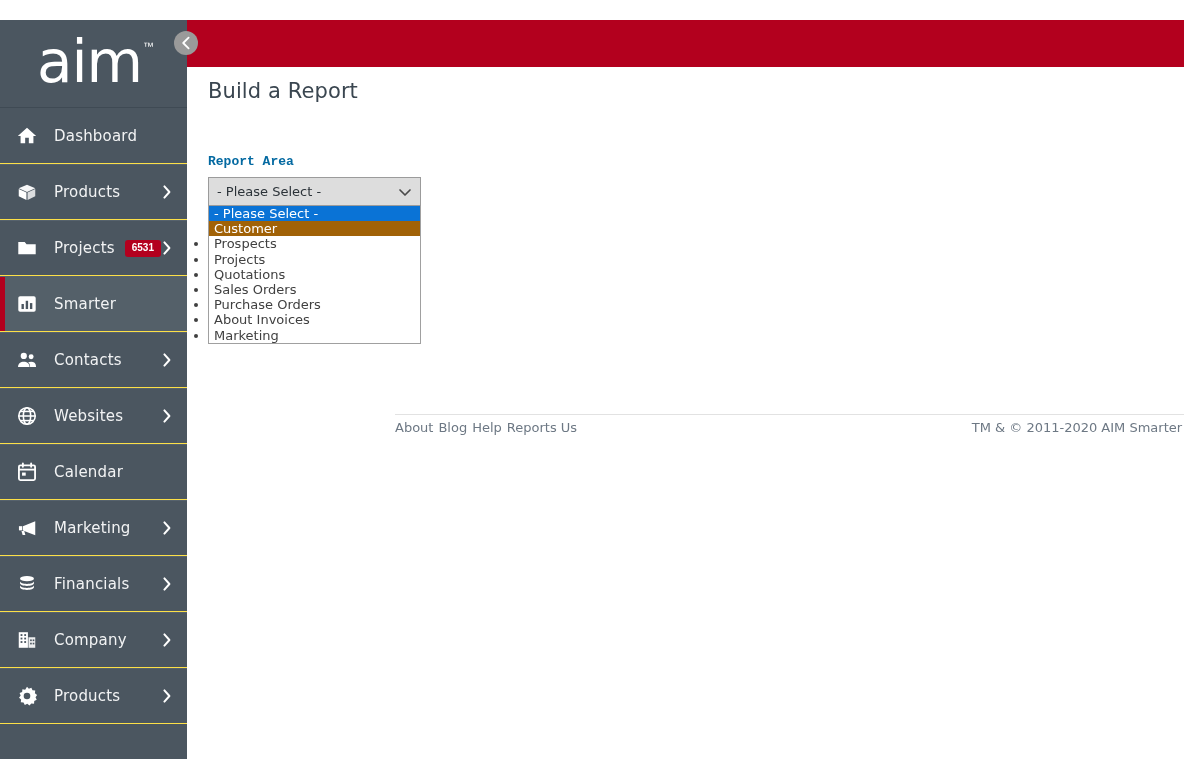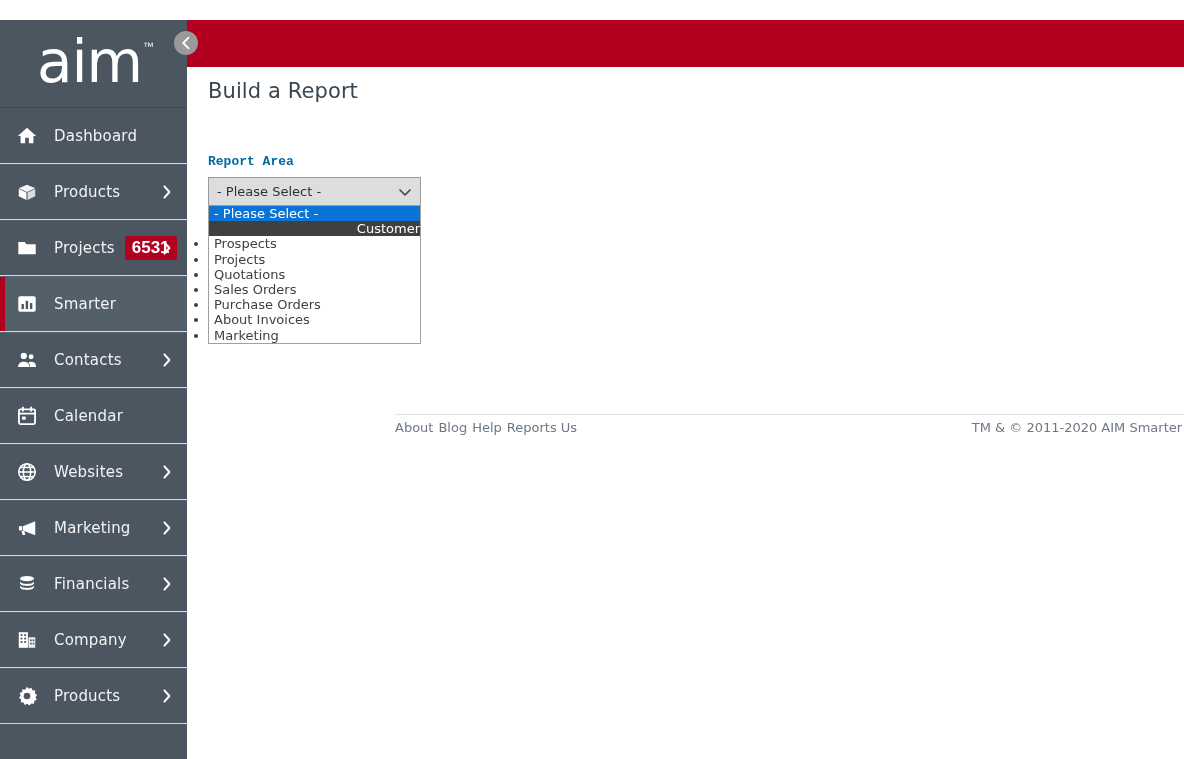--- a/index.html
+++ b/index.html
@@ -77,21 +77,21 @@
     color: #f2f3f4;
     font-size: 15px;
     letter-spacing: 0.2px;
     font-family: "DejaVu Sans", sans-serif;
     font-weight: 400;
   }
   .nav-badge {
     margin-left: 10px;
     background: #b3001e;
     color: #ffffff;
-    font-size: 17px;
+    font-size: 10px;
     font-weight: 700;
     border-radius: 3px;
     padding: 3px 7px 4px 7px;
     line-height: 1;
     font-family: "Liberation Sans", sans-serif;
   }
   .nav-chevron {
     position: absolute;
     right: 14px;
     top: 50%;
@@ -178,21 +178,21 @@
     height: 15.2px;
     line-height: 15.2px;
     padding-left: 5px;
     font-size: 13px;
     color: #404040;
     font-family: "DejaVu Sans", sans-serif;
     white-space: nowrap;
     cursor: default;
   }
   .option.selected { background: #0a73d6; color: #ffffff; }
-  .option.hovered  { background: #404040; color: #ffffff; text-align: right; }
+  .option.hovered  { background: #a16207; color: #ffffff; }
 
   
   .footer {
     position: absolute;
     left: 208px; top: 347px;
     width: 946px;
     border-top: 1px solid #e2e2e2;
     padding-top: 5px;
     display: flex;
     align-items: center;
@@ -276,44 +276,44 @@
               <path d="M15.4 19.5 c0-2.4-.9-4.1-2.2-5.1 .9-.4 2-.6 3.3-.6 3 0 5.3 1.7 5.3 4.7 v1 Z"></path>
             </svg>
           </span>
           <span class="nav-label">Contacts</span>
           <span class="nav-chevron"><svg viewBox="0 0 12 16">
               <path d="M3.4 2.4 L8.4 8 L3.4 13.6" stroke="#ffffff" stroke-width="2" fill="none" stroke-linecap="round" stroke-linejoin="round"></path>
             </svg></span>
         </li>
         <li class="nav-item">
           <span class="nav-icon">
+            <svg width="22" height="22" viewBox="0 0 24 24" fill="none" stroke="#ffffff" stroke-width="1.7">
+              <circle cx="12" cy="12" r="9"></circle>
+              <ellipse cx="12" cy="12" rx="4" ry="9"></ellipse>
+              <line x1="3" y1="12" x2="21" y2="12"></line>
+              <line x1="4.6" y1="7" x2="19.4" y2="7"></line>
+              <line x1="4.6" y1="17" x2="19.4" y2="17"></line>
+            </svg>
+          </span>
+          <span class="nav-label">Websites</span>
+          <span class="nav-chevron"><svg viewBox="0 0 12 16">
+              <path d="M3.4 2.4 L8.4 8 L3.4 13.6" stroke="#ffffff" stroke-width="2" fill="none" stroke-linecap="round" stroke-linejoin="round"></path>
+            </svg></span>
+        </li>
+        <li class="nav-item">
+          <span class="nav-icon">
             <svg width="22" height="22" viewBox="0 0 24 24" fill="none" stroke="#ffffff" stroke-width="2">
               <rect x="3.2" y="4.8" width="17.6" height="16" rx="1.6"></rect>
               <line x1="7.5" y1="2.6" x2="7.5" y2="6.4" stroke-linecap="round"></line>
               <line x1="16.5" y1="2.6" x2="16.5" y2="6.4" stroke-linecap="round"></line>
               <line x1="3.2" y1="9.4" x2="20.8" y2="9.4"></line>
               <rect x="6.6" y="12.6" width="4" height="3.4" fill="#ffffff" stroke="none"></rect>
             </svg>
           </span>
           <span class="nav-label">Calendar</span>
-        </li>
-        <li class="nav-item">
-          <span class="nav-icon">
-            <svg width="22" height="22" viewBox="0 0 24 24" fill="none" stroke="#ffffff" stroke-width="1.7">
-              <circle cx="12" cy="12" r="9"></circle>
-              <ellipse cx="12" cy="12" rx="4" ry="9"></ellipse>
-              <line x1="3" y1="12" x2="21" y2="12"></line>
-              <line x1="4.6" y1="7" x2="19.4" y2="7"></line>
-              <line x1="4.6" y1="17" x2="19.4" y2="17"></line>
-            </svg>
-          </span>
-          <span class="nav-label">Websites</span>
-          <span class="nav-chevron"><svg viewBox="0 0 12 16">
-              <path d="M3.4 2.4 L8.4 8 L3.4 13.6" stroke="#ffffff" stroke-width="2" fill="none" stroke-linecap="round" stroke-linejoin="round"></path>
-            </svg></span>
         </li>
         <li class="nav-item">
           <span class="nav-icon">
             <svg width="22" height="22" viewBox="0 0 24 24" fill="#ffffff">
               <path d="M21 4.5 L7.5 10 v4.6 L21 20 Z"></path>
               <path d="M6.8 10 H3.2 v4.6 h3.6 Z"></path>
               <path d="M6 15.2 l1.2 4.4 h3 l-1.2-4.4 Z"></path>
             </svg>
           </span>
           <span class="nav-label">Marketing</span>

